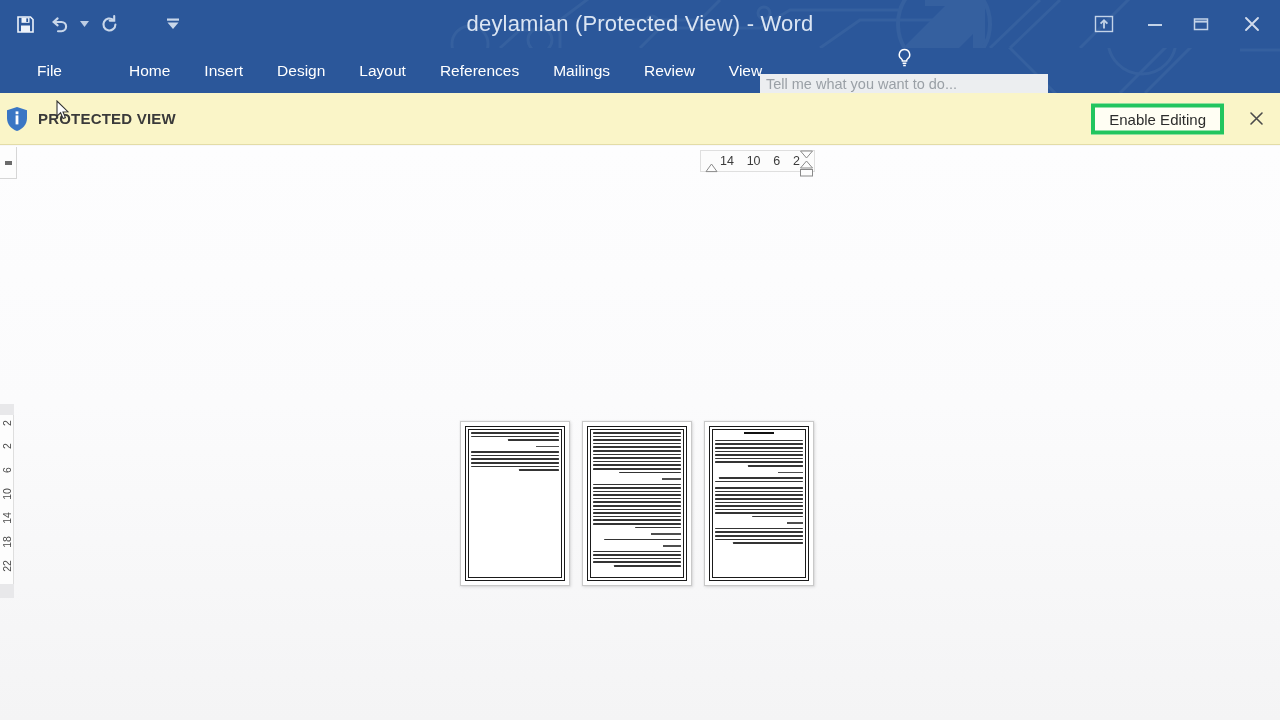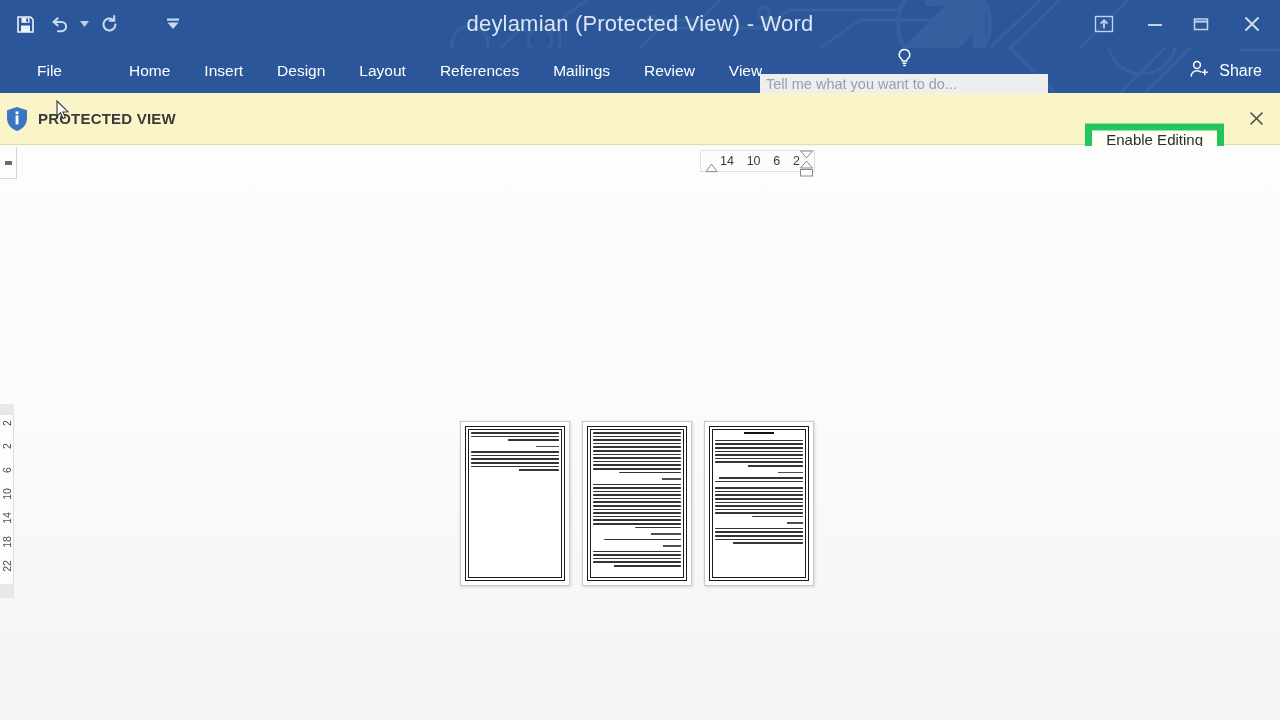--- a/index.html
+++ b/index.html
@@ -91,24 +91,24 @@
     font-size: 15px; color: #3a3a3a; font-weight: 600;
     letter-spacing: .2px; margin-left: 6px; white-space: nowrap;
   }
   .pv-text {
     margin-left: 12px; font-size: 14.8px; color: #3b3b3b;
     line-height: 1.45; max-width: 855px;
   }
   .pv-enable {
     position: absolute; right: 56px; top: 50%; transform: translateY(-50%);
     height: 31px; padding: 0 14px;
-    background: #fffef3; border: 7px solid #22c55e;
+    background: #fffef3; border: 4px solid #22c55e;
     font-size: 15px; color: #2c2c2c; cursor: pointer;
     font-family: "Liberation Sans", sans-serif;
-    display: flex; align-items: center; margin-top: 20px;
+    display: flex; align-items: center;
   }
   .pv-close {
     position: absolute; right: 12px; top: 50%; transform: translateY(-50%);
     width: 24px; height: 24px; display: flex; align-items: center; justify-content: center;
     color: #4a4a4a; font-size: 19px; cursor: pointer; line-height: 1;
   }
   .cursor-arrow { position: absolute; left: 56px; top: 100px; z-index: 20; pointer-events: none; }
 
   
   .workspace {
@@ -306,30 +306,20 @@
   <div class="tellme-wrap">
     <span class="bulb">
       <svg width="15" height="20" viewBox="0 0 15 20" fill="none" stroke="currentColor" stroke-width="1.5">
         <path d="M7.5 1.4 a5.2 5.2 0 0 1 3.2 9.3 c-.8 .7 -1.1 1.3 -1.1 2.3 h-4.2 c0 -1 -.3 -1.6 -1.1 -2.3 A5.2 5.2 0 0 1 7.5 1.4 Z"></path>
         <path d="M5.6 15.3 h3.8 M6.2 17.6 h2.6"></path>
       </svg>
     </span>
     <input class="tellme" type="text" placeholder="Tell me what you want to do..." style="">
   </div>
 
-  <div class="share">
-    <span>
-      <svg width="22" height="20" viewBox="0 0 22 20" fill="none" stroke="#ffffff" stroke-width="1.5">
-        <circle cx="8" cy="6" r="3.4"></circle>
-        <path d="M2.2 17.5 c0 -3.6 2.6 -5.8 5.8 -5.8 c1.5 0 2.9 .5 4 1.4"></path>
-        <path d="M15.8 10.2 v6 M12.8 13.2 h6"></path>
-      </svg>
-    </span>
-    <span>Share</span>
-  </div>
 </div>
 
 <div class="pvbar">
   <span class="pv-icon">
     <svg width="22" height="26" viewBox="0 0 22 26">
       <path d="M11 1 L21 4.2 V12 c0 6.6 -4.4 11 -10 13 C5.4 23 1 18.6 1 12 V4.2 Z" fill="#3a76c4"></path>
       <rect x="9.6" y="9.4" width="2.8" height="9" fill="#ffffff"></rect>
       <rect x="9.6" y="5.4" width="2.8" height="2.8" fill="#ffffff"></rect>
     </svg>
   </span>

